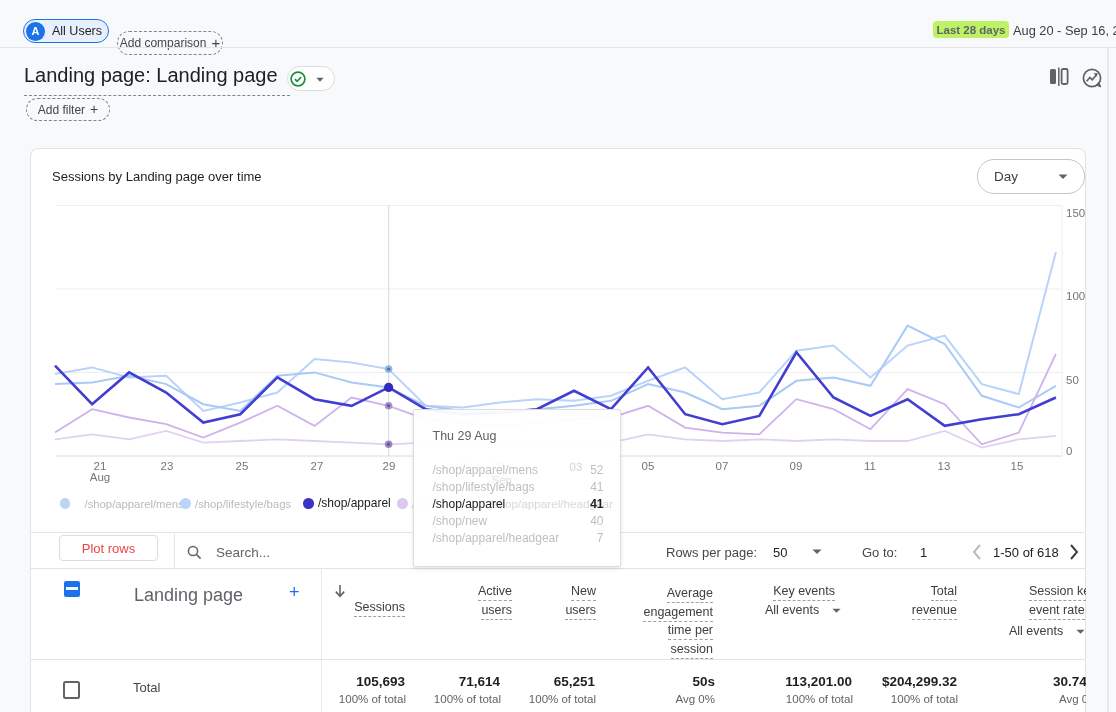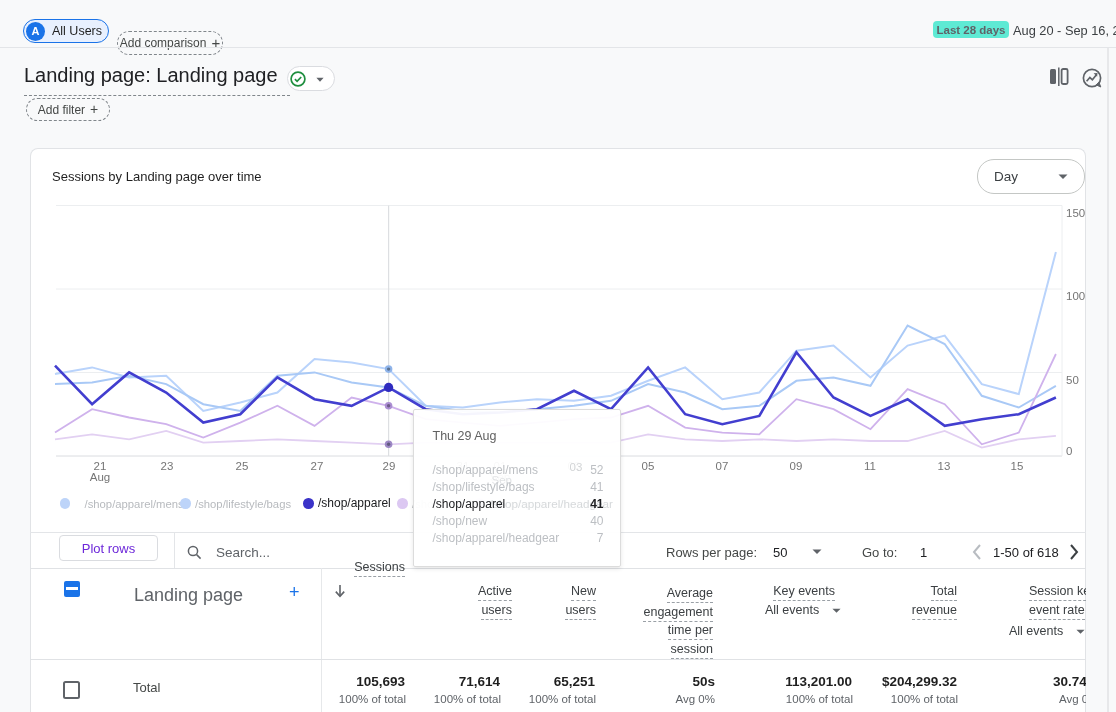--- a/index.html
+++ b/index.html
@@ -17,21 +17,21 @@
 <body>
 
 <div class="abs pill" style="left:23px; top:19px; width:86px; height:24px; background:#e8f0fe; border:1px solid #1a73e8;">
   <div style="width:19px;height:19px;border-radius:50%;background:#1a73e8;color:#fff;font-size:11px;font-weight:700;display:flex;align-items:center;justify-content:center;margin-left:2px;">A</div>
   <div style="font-size:12.5px;font-weight:500;color:#1f1f1f;margin-left:7px;">All Users</div>
 </div>
 <div class="abs pill dashed" style="left:117px; top:19px; width:106px; height:24px; justify-content:center; white-space:nowrap;margin-top:12px;">
   <span style="font-size:12px;font-weight:500;color:#444746;">Add comparison</span>
   <span style="font-size:15px;color:#444746;margin-left:5px;margin-top:-2px;">+</span>
 </div>
-<div class="abs" style="left:933px; top:21px; width:76px; height:17px; background:#5eead4; border-radius:4px; display:flex; align-items:center; justify-content:center;">
+<div class="abs" style="left:933px; top:21px; width:76px; height:17px; background:#bef264; border-radius:4px; display:flex; align-items:center; justify-content:center;">
   <span style="font-size:11.5px;font-weight:700;color:#5f6368;">Last 28 days</span>
 </div>
 <div class="abs" style="left:1013px; top:23px; width:140px; font-size:12.8px; color:#3c4043; white-space:nowrap;">Aug 20 - Sep 16, 20</div>
 <div class="abs" style="left:0; top:47px; width:1116px; height:1px; background:#e3e5e8;"></div>
 
 <div class="abs" style="left:24px; top:64px; font-size:20px; color:#202124; border-bottom:1.5px dashed #80868b; padding-bottom:8px; padding-right:12px;">Landing page: Landing page</div>
 <div class="abs pill" style="left:287px; top:66px; width:48px; height:25px; background:#fff; border:1px solid #dadce0;">
   <svg width="16" height="16" viewBox="0 0 16 16" style="position:absolute;left:2px;top:4.2px;">
     <circle cx="8" cy="8" r="6.9" fill="none" stroke="#1e8e3e" stroke-width="1.7"></circle>
     <path d="M4.9 8.2 L7.1 10.3 L11.2 6.0" fill="none" stroke="#1e8e3e" stroke-width="1.7"></path>
@@ -124,21 +124,21 @@
   <span class="abs" style="left:180px;top:1px;width:10.5px;height:10.5px;border-radius:50%;background:#bdd4f9;"></span>
   <span class="abs" style="left:195px;top:0.5px;">/shop/lifestyle/bags</span>
   <span class="abs" style="left:303px;top:1px;width:10.5px;height:10.5px;border-radius:50%;background:#3b33c8;"></span>
   <span class="abs" style="left:318px;top:-1px;color:#202124;font-size:12px;font-weight:500;">/shop/apparel</span>
   <span class="abs" style="left:397px;top:1px;width:10.5px;height:10.5px;border-radius:50%;background:#dcc8f2;"></span>
   <span class="abs" style="left:412px;top:0.5px;">/shop/new</span>
   <span class="abs" style="left:474px;top:1px;width:10.5px;height:10.5px;border-radius:50%;background:#ead9f7;"></span>
   <span class="abs" style="left:489px;top:0.5px;">/shop/apparel/headgear</span>
 </div>
 
-<div class="abs" style="left:59px; top:535px; width:99px; height:26px; border:1px solid #dadce0; border-radius:4px; display:flex; align-items:center; justify-content:center; font-size:13px; color:#6d28d9;">Plot rows</div>
+<div class="abs" style="left:59px; top:535px; width:99px; height:26px; border:1px solid #dadce0; border-radius:4px; display:flex; align-items:center; justify-content:center; font-size:13px; color:#ef4444;">Plot rows</div>
 <div class="abs" style="left:174px; top:532px; width:1px; height:36px; background:#e3e5e8;"></div>
 <div class="abs" style="left:30px; top:532px; width:1056px; height:1px; background:#e3e5e8;"></div>
 <svg class="abs" width="15" height="15" viewBox="0 0 15 15" style="left:187px; top:545px;">
   <circle cx="6" cy="6" r="4.6" fill="none" stroke="#5f6368" stroke-width="1.5"></circle>
   <line x1="9.6" y1="9.6" x2="13.6" y2="13.6" stroke="#5f6368" stroke-width="1.5"></line>
 </svg>
 <div class="abs" style="left:216px; top:545px; font-size:13.5px; color:#5f6368;">Search...</div>
 <div class="abs" style="left:666px; top:545px; font-size:13px; color:#444746;">Rows per page:</div>
 <div class="abs" style="left:773px; top:545px; font-size:13px; color:#202124;">50</div>
 <svg class="abs" width="10" height="6" viewBox="0 0 10 6" style="left:812px; top:549px;">
@@ -161,21 +161,21 @@
 <div class="abs" style="left:64px; top:581px; width:16px; height:16px; background:#1a73e8; border-radius:2px;">
   <div style="position:absolute; left:2px; top:6.4px; width:12px; height:2.6px; background:#fff;"></div>
 </div>
 <div class="abs" style="left:134px; top:585px; font-size:18px; font-weight:400; color:#5f6368;">Landing page</div>
 <div class="abs" style="left:289px; top:582px; font-size:18px; color:#1a73e8;">+</div>
 
 <svg class="abs" width="12" height="14" viewBox="0 0 12 14" style="left:334px; top:584px;">
   <line x1="6" y1="1" x2="6" y2="11.5" stroke="#5f6368" stroke-width="1.6"></line>
   <path d="M1.8 7.6 L6 12.2 L10.2 7.6" fill="none" stroke="#5f6368" stroke-width="1.6"></path>
 </svg>
-<div class="hdrlbl" style="left:305px; top:560px; width:100px;"><span>Sessions</span></div>
+<div class="hdrlbl" style="left:305px; top:600px; width:100px;"><span>Sessions</span></div>
 <div class="hdrlbl" style="left:412px; top:584px; width:100px;"><span>Active</span><br><span style="line-height:24px;">users</span></div>
 <div class="hdrlbl" style="left:496px; top:584px; width:100px;"><span>New</span><br><span style="line-height:24px;">users</span></div>
 <div class="hdrlbl" style="left:593px; top:584px; width:120px; line-height:18.5px;"><span>Average</span><br><span>engagement</span><br><span>time per</span><br><span>session</span></div>
 <div class="hdrlbl" style="left:735px; top:584px; width:100px;"><span>Key events</span></div>
 <div class="abs" style="left:765px; top:603px; font-size:12.5px; color:#3c4043;">All events</div>
 <svg class="abs" width="9" height="6" viewBox="0 0 10 6" style="left:832px; top:608px;">
     <path d="M0.5 0.5 L5 5 L9.5 0.5" fill="#5f6368"></path>
   </svg>
 <div class="hdrlbl" style="left:857px; top:584px; width:100px;"><span>Total</span><br><span style="line-height:24px;">revenue</span></div>
 <div class="hdrlbl" style="left:1029px; top:584px; width:120px; text-align:left;"><span>Session key</span><br><span style="line-height:24px;">event rate</span></div>

